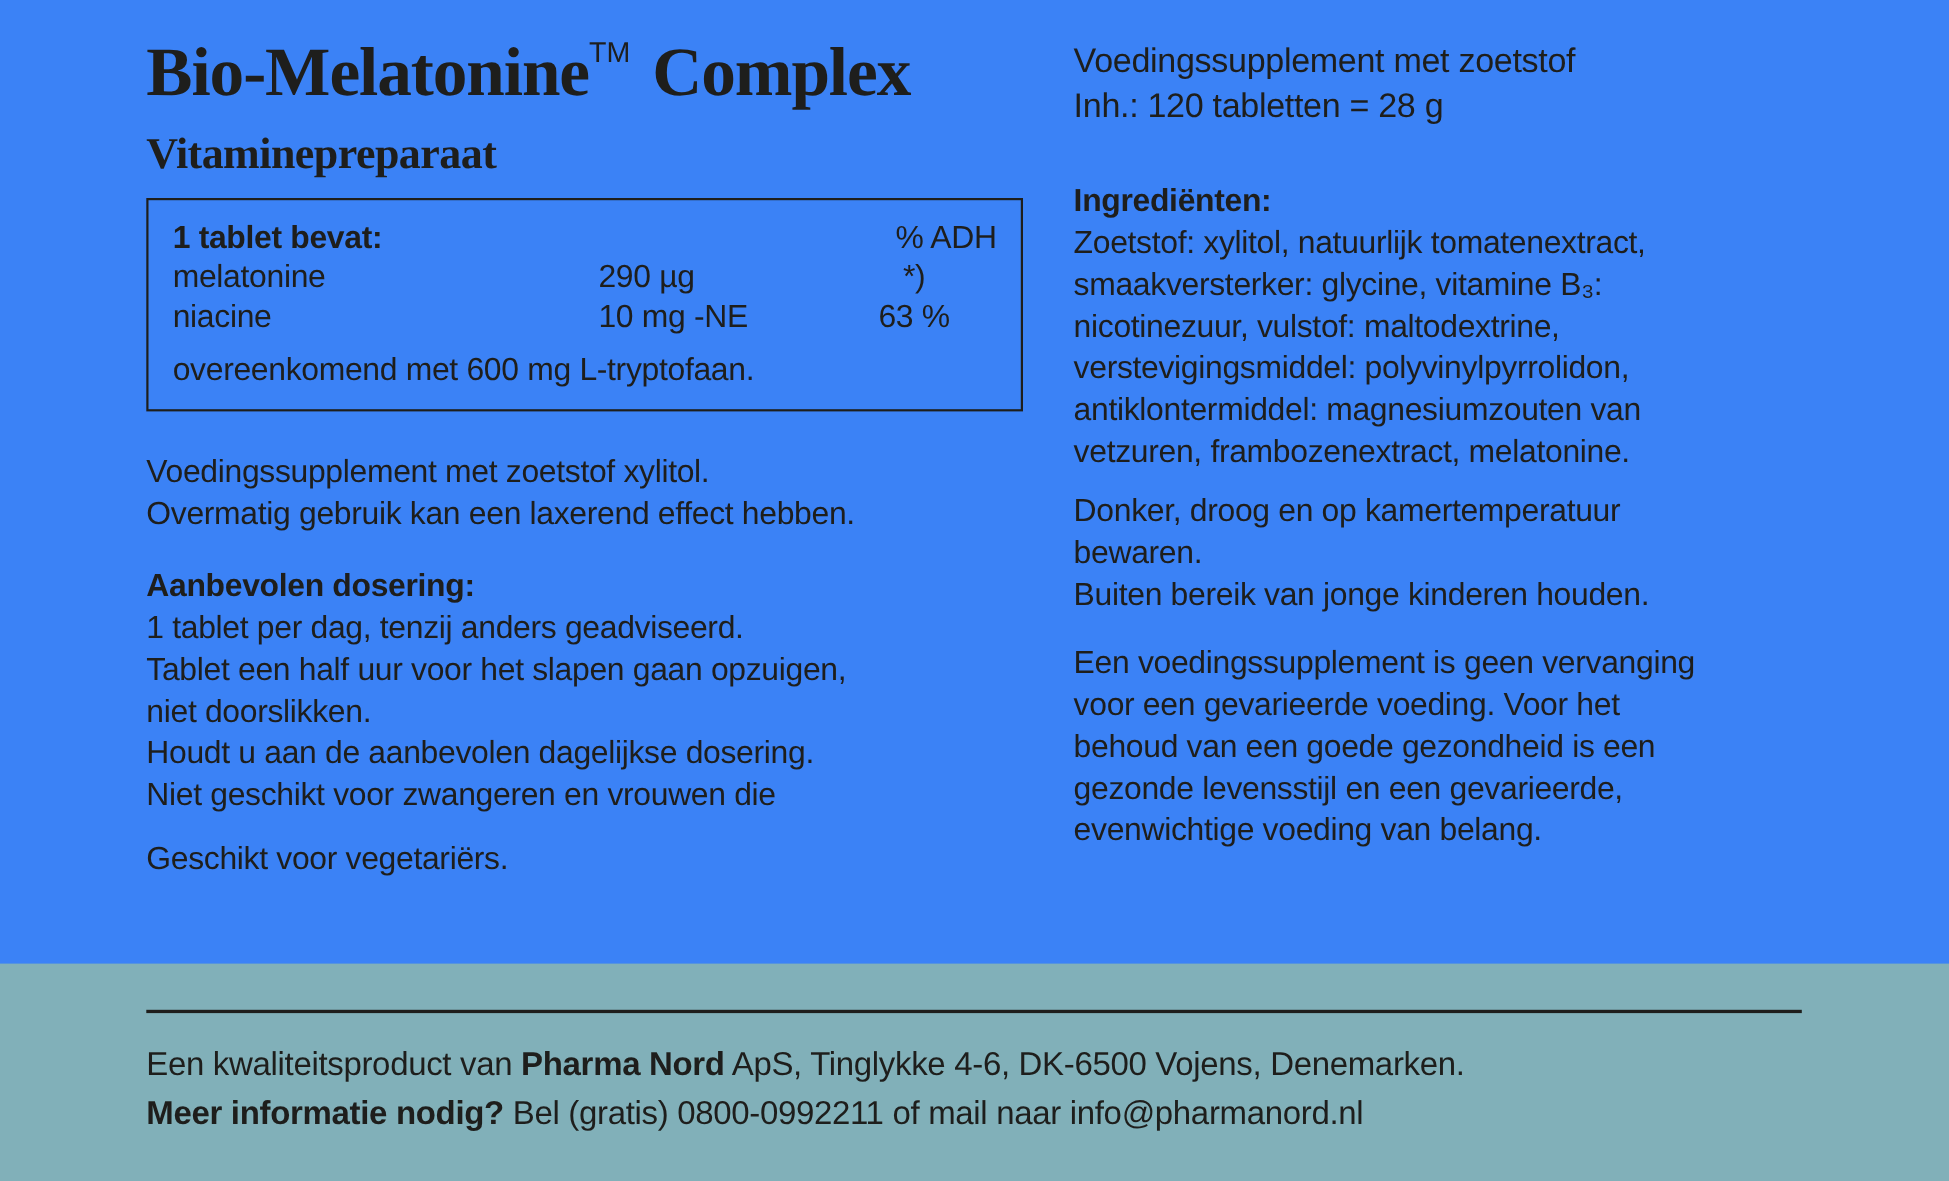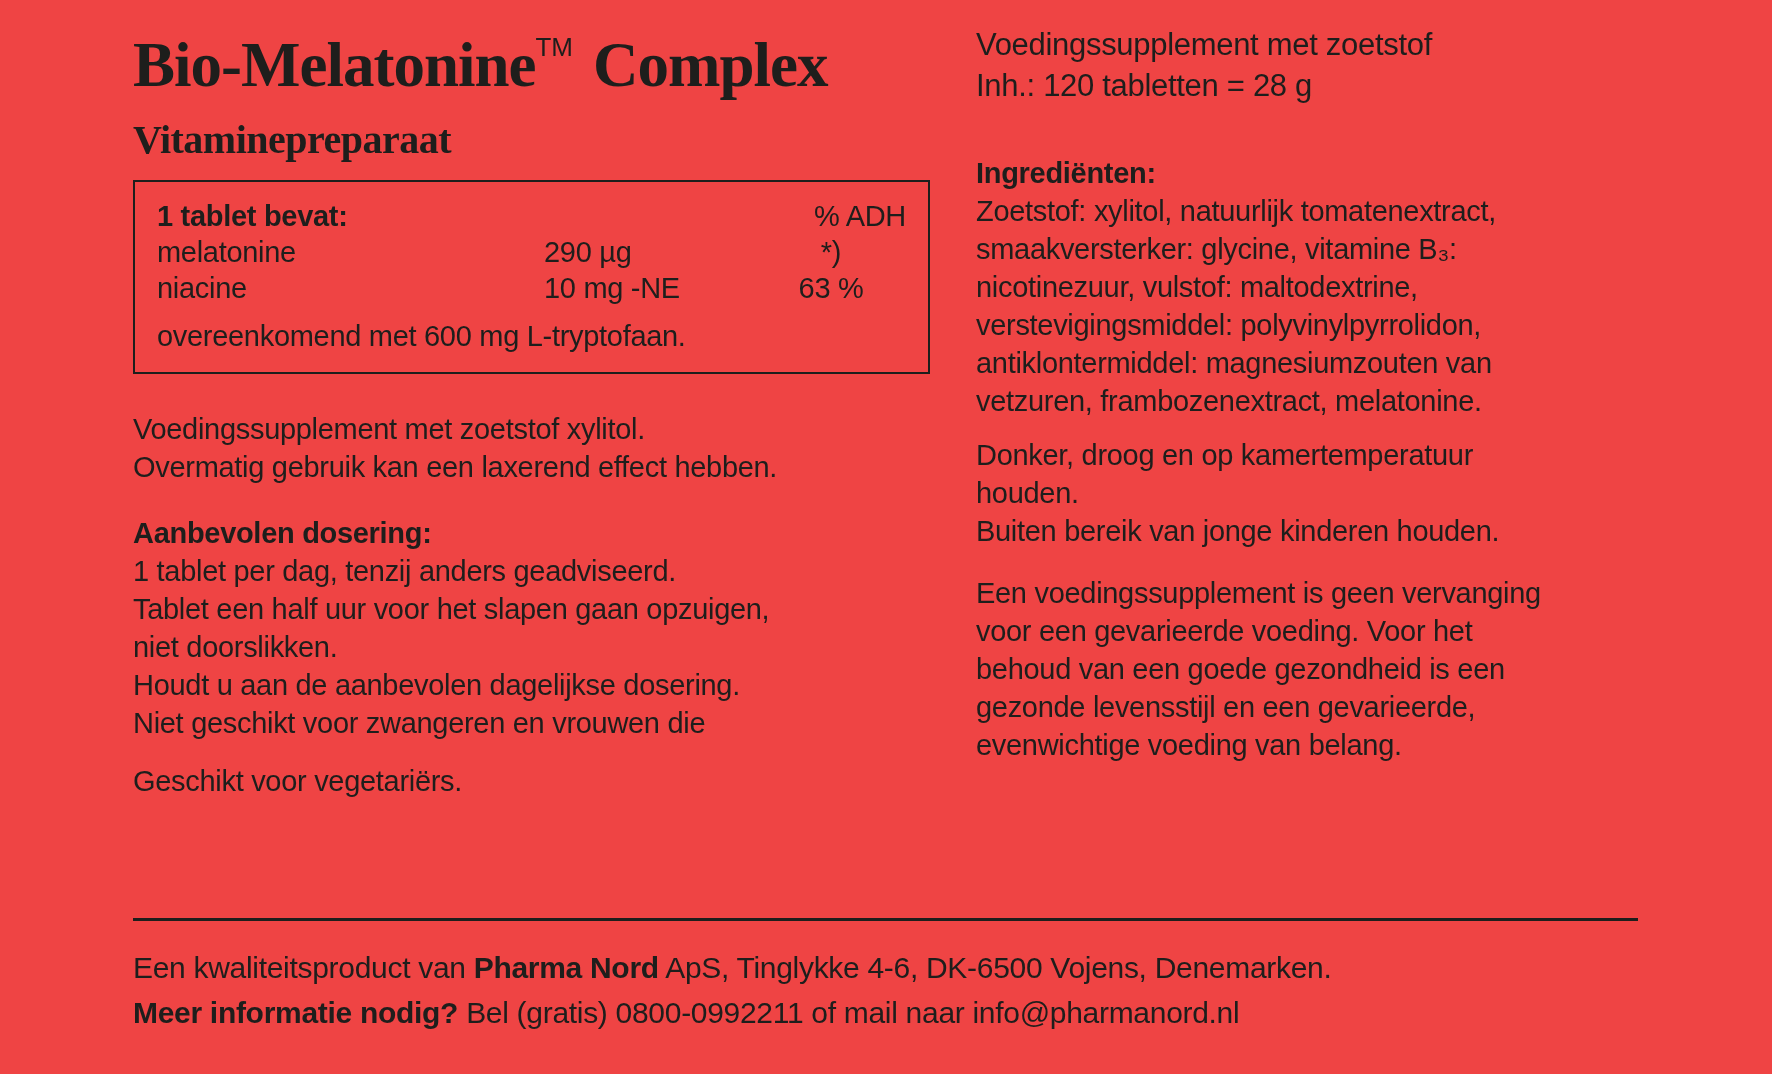--- a/index.html
+++ b/index.html
@@ -3,21 +3,21 @@
 <meta charset="utf-8">
 <style>
   * { margin: 0; padding: 0; box-sizing: border-box; }
   html, body { width: 1772px; height: 1074px; overflow: hidden; }
   body {
     background: #81b0b9;
     color: #1e1e1c;
     font-family: "Liberation Sans", "DejaVu Sans", sans-serif;
     letter-spacing: -0.3px;
   }
-  .label { position: relative; width: 1772px; height: 1074px; background: #ef4444; padding-left: 17px; }
+  .label { position: relative; width: 1772px; height: 876px; background: #3b82f6; padding-left: 17px; }
 
   
   .left-col { position: absolute; left: 133px; top: 30px; width: 800px; }
   .title {
     font-family: "Liberation Serif", "DejaVu Serif", serif;
     font-weight: 700;
     font-size: 63px;
     line-height: 70px;
     letter-spacing: -1px;
     white-space: nowrap;
@@ -57,21 +57,21 @@
   .equivalence { margin-top: 12px; }
   .footnotes { margin-top: 20px; }
 
   .body-line { font-size: 29px; line-height: 38px; }
   .sweetener { margin-top: 36px; }
   .dosage { margin-top: 28px; }
   .bold-head { font-weight: 700; font-size: 29px; line-height: 38px; }
   .vegetarian { margin-top: 20px; }
 
   
-  .right-col { position: absolute; left: 976px; top: 24px; width: 720px; }
+  .right-col { position: absolute; left: 976px; top: 34px; width: 720px; }
   .pack-info { font-size: 31px; line-height: 41px; }
   .ingredients { margin-top: 48px; }
   .storage { margin-top: 16px; }
   .disclaimer { margin-top: 24px; }
 
   
   .footer-divider {
     position: absolute;
     left: 133px; top: 918px;
     width: 1505px; height: 0;
@@ -141,21 +141,21 @@
       <div class="body-line">Zoetstof: xylitol, natuurlijk tomatenextract,</div>
       <div class="body-line">smaakversterker: glycine, vitamine B₃:</div>
       <div class="body-line">nicotinezuur, vulstof: maltodextrine,</div>
       <div class="body-line">verstevigingsmiddel: polyvinylpyrrolidon,</div>
       <div class="body-line">antiklontermiddel: magnesiumzouten van</div>
       <div class="body-line">vetzuren, frambozenextract, melatonine.</div>
     </div>
 
     <div class="storage">
       <div class="body-line">Donker, droog en op kamertemperatuur</div>
-      <div class="body-line">houden.</div>
+      <div class="body-line">bewaren.</div>
       <div class="body-line">Buiten bereik van jonge kinderen houden.</div>
     </div>
 
     <div class="disclaimer">
       <div class="body-line">Een voedingssupplement is geen vervanging</div>
       <div class="body-line">voor een gevarieerde voeding. Voor het</div>
       <div class="body-line">behoud van een goede gezondheid is een</div>
       <div class="body-line">gezonde levensstijl en een gevarieerde,</div>
       <div class="body-line">evenwichtige voeding van belang.</div>
     </div>

